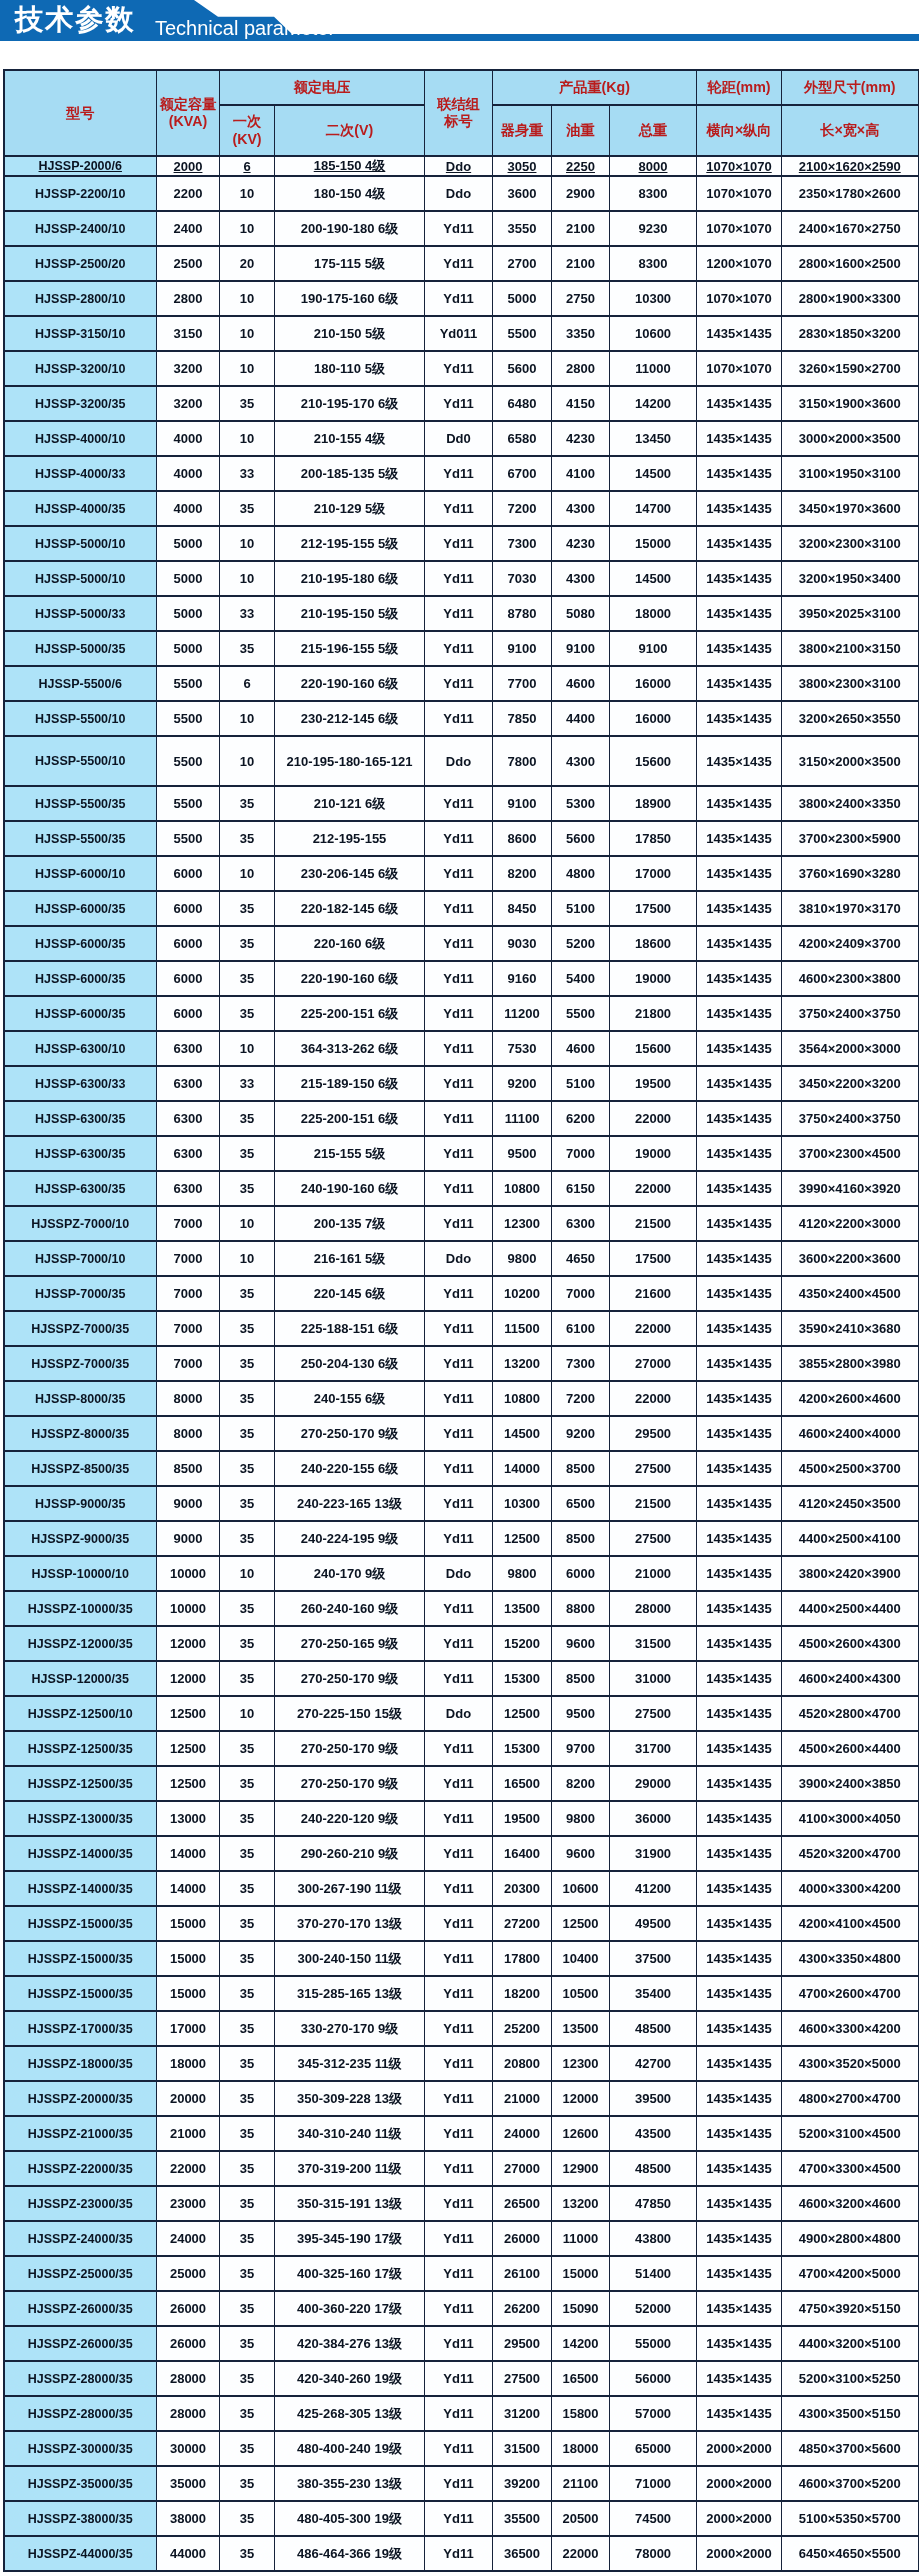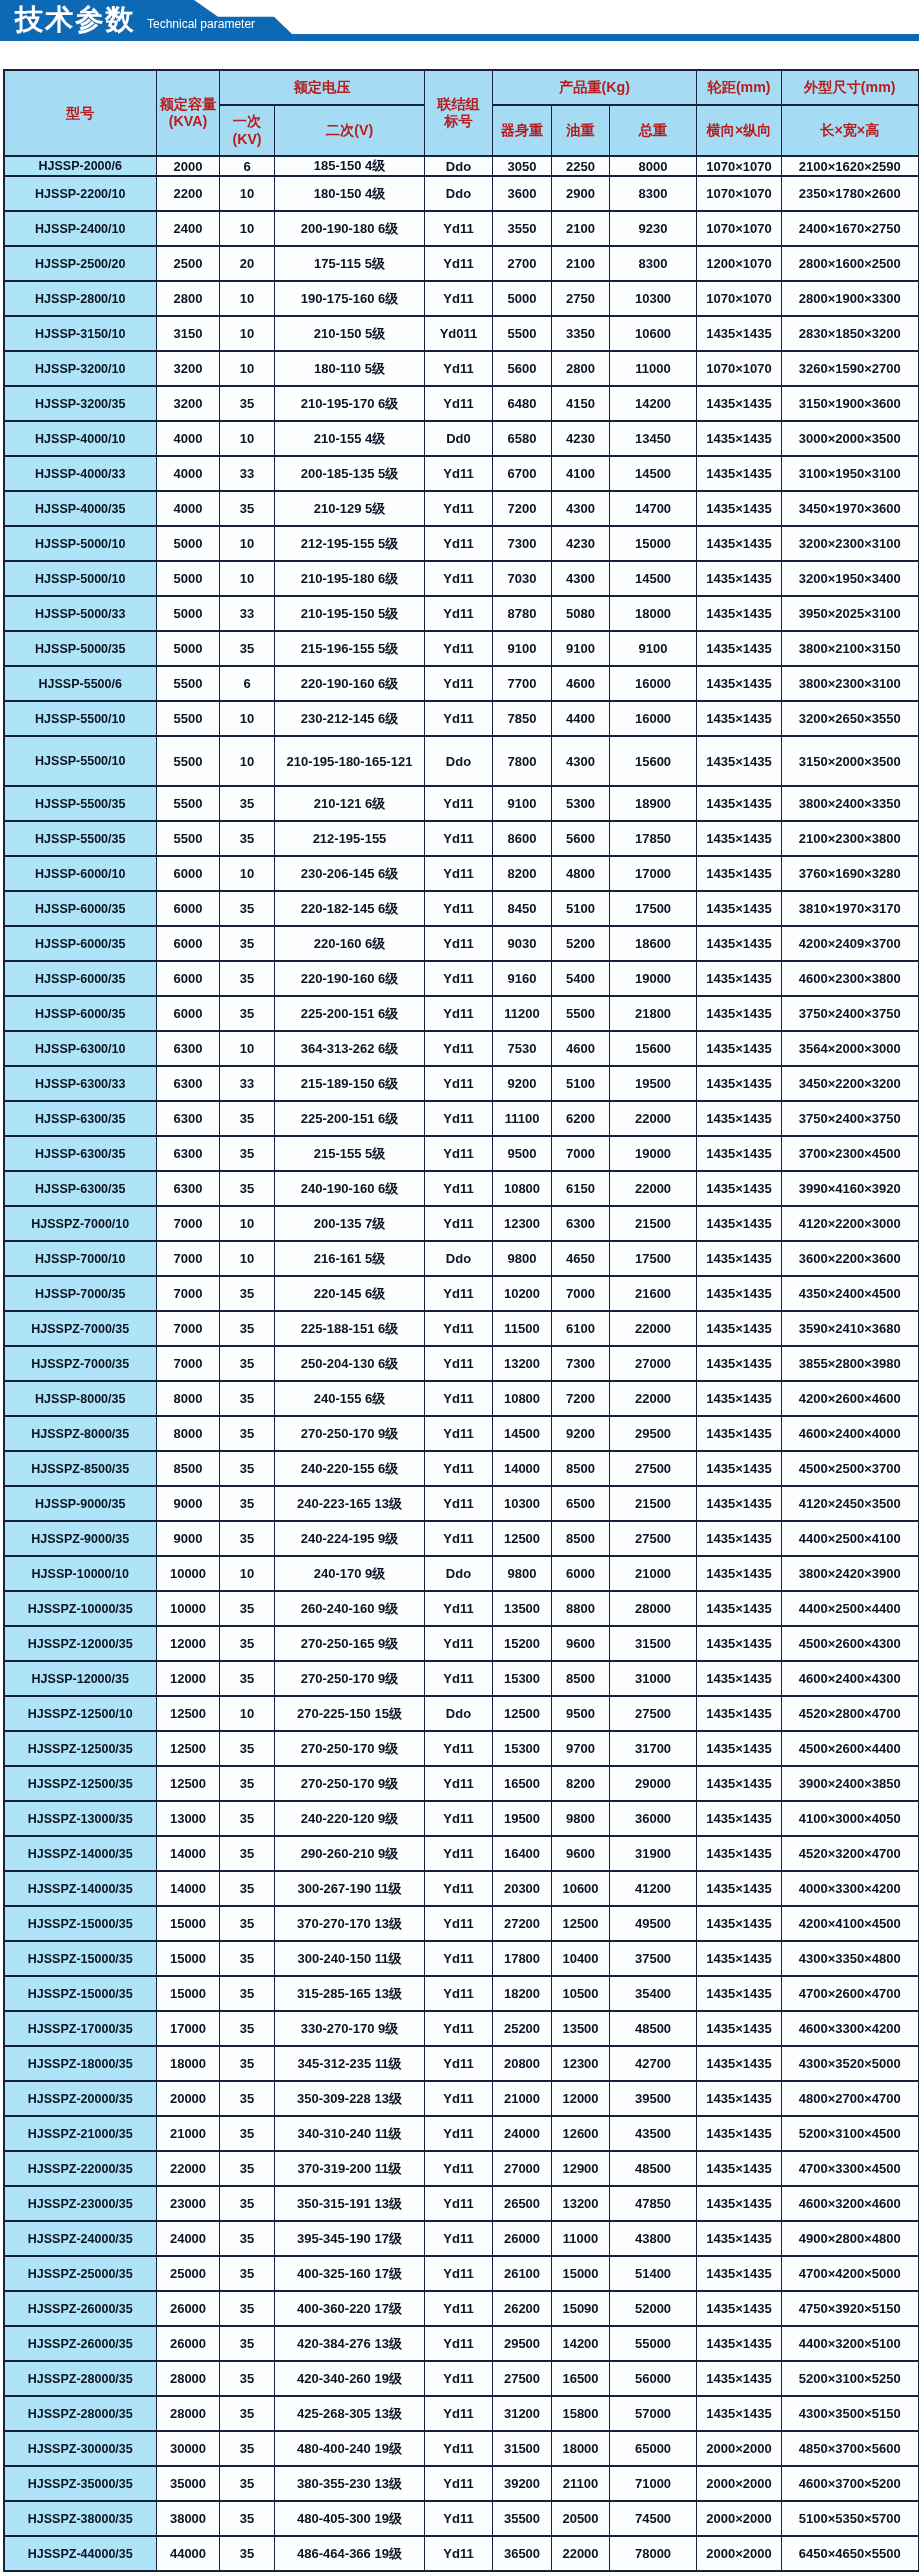--- a/index.html
+++ b/index.html
@@ -21,22 +21,22 @@
   .banner-shape{
     position:absolute;left:0;top:0;width:920px;height:41px;
     background:var(--banner-blue);
     clip-path:polygon(0 0,194px 0,218px 16.7px,274px 16.7px,292px 34px,920px 34px,920px 41px,0 41px);
   }
   .banner-zh{
     position:absolute;left:15px;top:5px;color:#ffffff;
     font-size:28.4px;font-weight:bold;letter-spacing:1.7px;line-height:1;
   }
   .banner-en{
-    position:absolute;left:147px;top:18.4px;color:#ffffff;
-    font-size:12px;font-weight:normal;line-height:1;
+    position:absolute;left:155px;top:18.4px;color:#ffffff;
+    font-size:20px;font-weight:normal;line-height:1;
   }
   
   table{
     border-collapse:collapse;table-layout:fixed;
     width:915px;margin:28.4px 2.5px 3.3px 2.5px;
     border:2.5px solid var(--border-navy);
   }
   th,td{
     border-left:1.7px solid var(--border-navy);
     border-right:1.7px solid var(--border-navy);
@@ -52,21 +52,21 @@
   thead tr.h1 th{height:35px;}
   thead tr.h2 th{height:51px;}
   tbody td{
     background:var(--cell-white);
     font-size:13px;height:35px;position:relative;
   }
   tbody td.model{
     background:var(--model-blue);
     font-size:12.5px;
   }
-  tr.r-first td{height:18.4px;}
+  tr.r-first td{height:18.4px;text-decoration:underline;}
   tr.r-tall td{height:50px;}
 </style>
 </head>
 <body>
 
 <div class="banner">
   <div class="banner-shape"></div>
   <div class="banner-zh">技术参数</div>
   <div class="banner-en">Technical parameter</div>
 </div>
@@ -345,21 +345,21 @@
       <tr>
         <td class="model">HJSSP-5500/35</td>
         <td>5500</td>
         <td>35</td>
         <td>212-195-155</td>
         <td>Yd11</td>
         <td>8600</td>
         <td>5600</td>
         <td>17850</td>
         <td>1435×1435</td>
-        <td>2100×2300×3800</td>
+        <td>3700×2300×5900</td>
       </tr>
       <tr>
         <td class="model">HJSSP-6000/10</td>
         <td>6000</td>
         <td>10</td>
         <td>230-206-145 6级</td>
         <td>Yd11</td>
         <td>8200</td>
         <td>4800</td>
         <td>17000</td>

